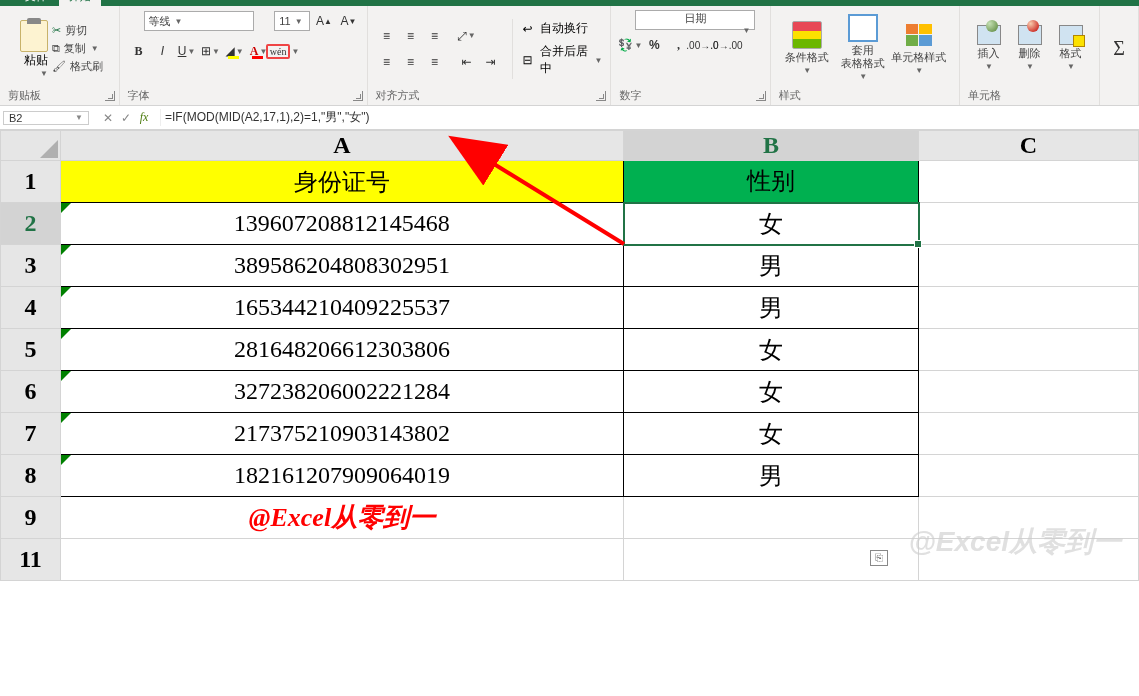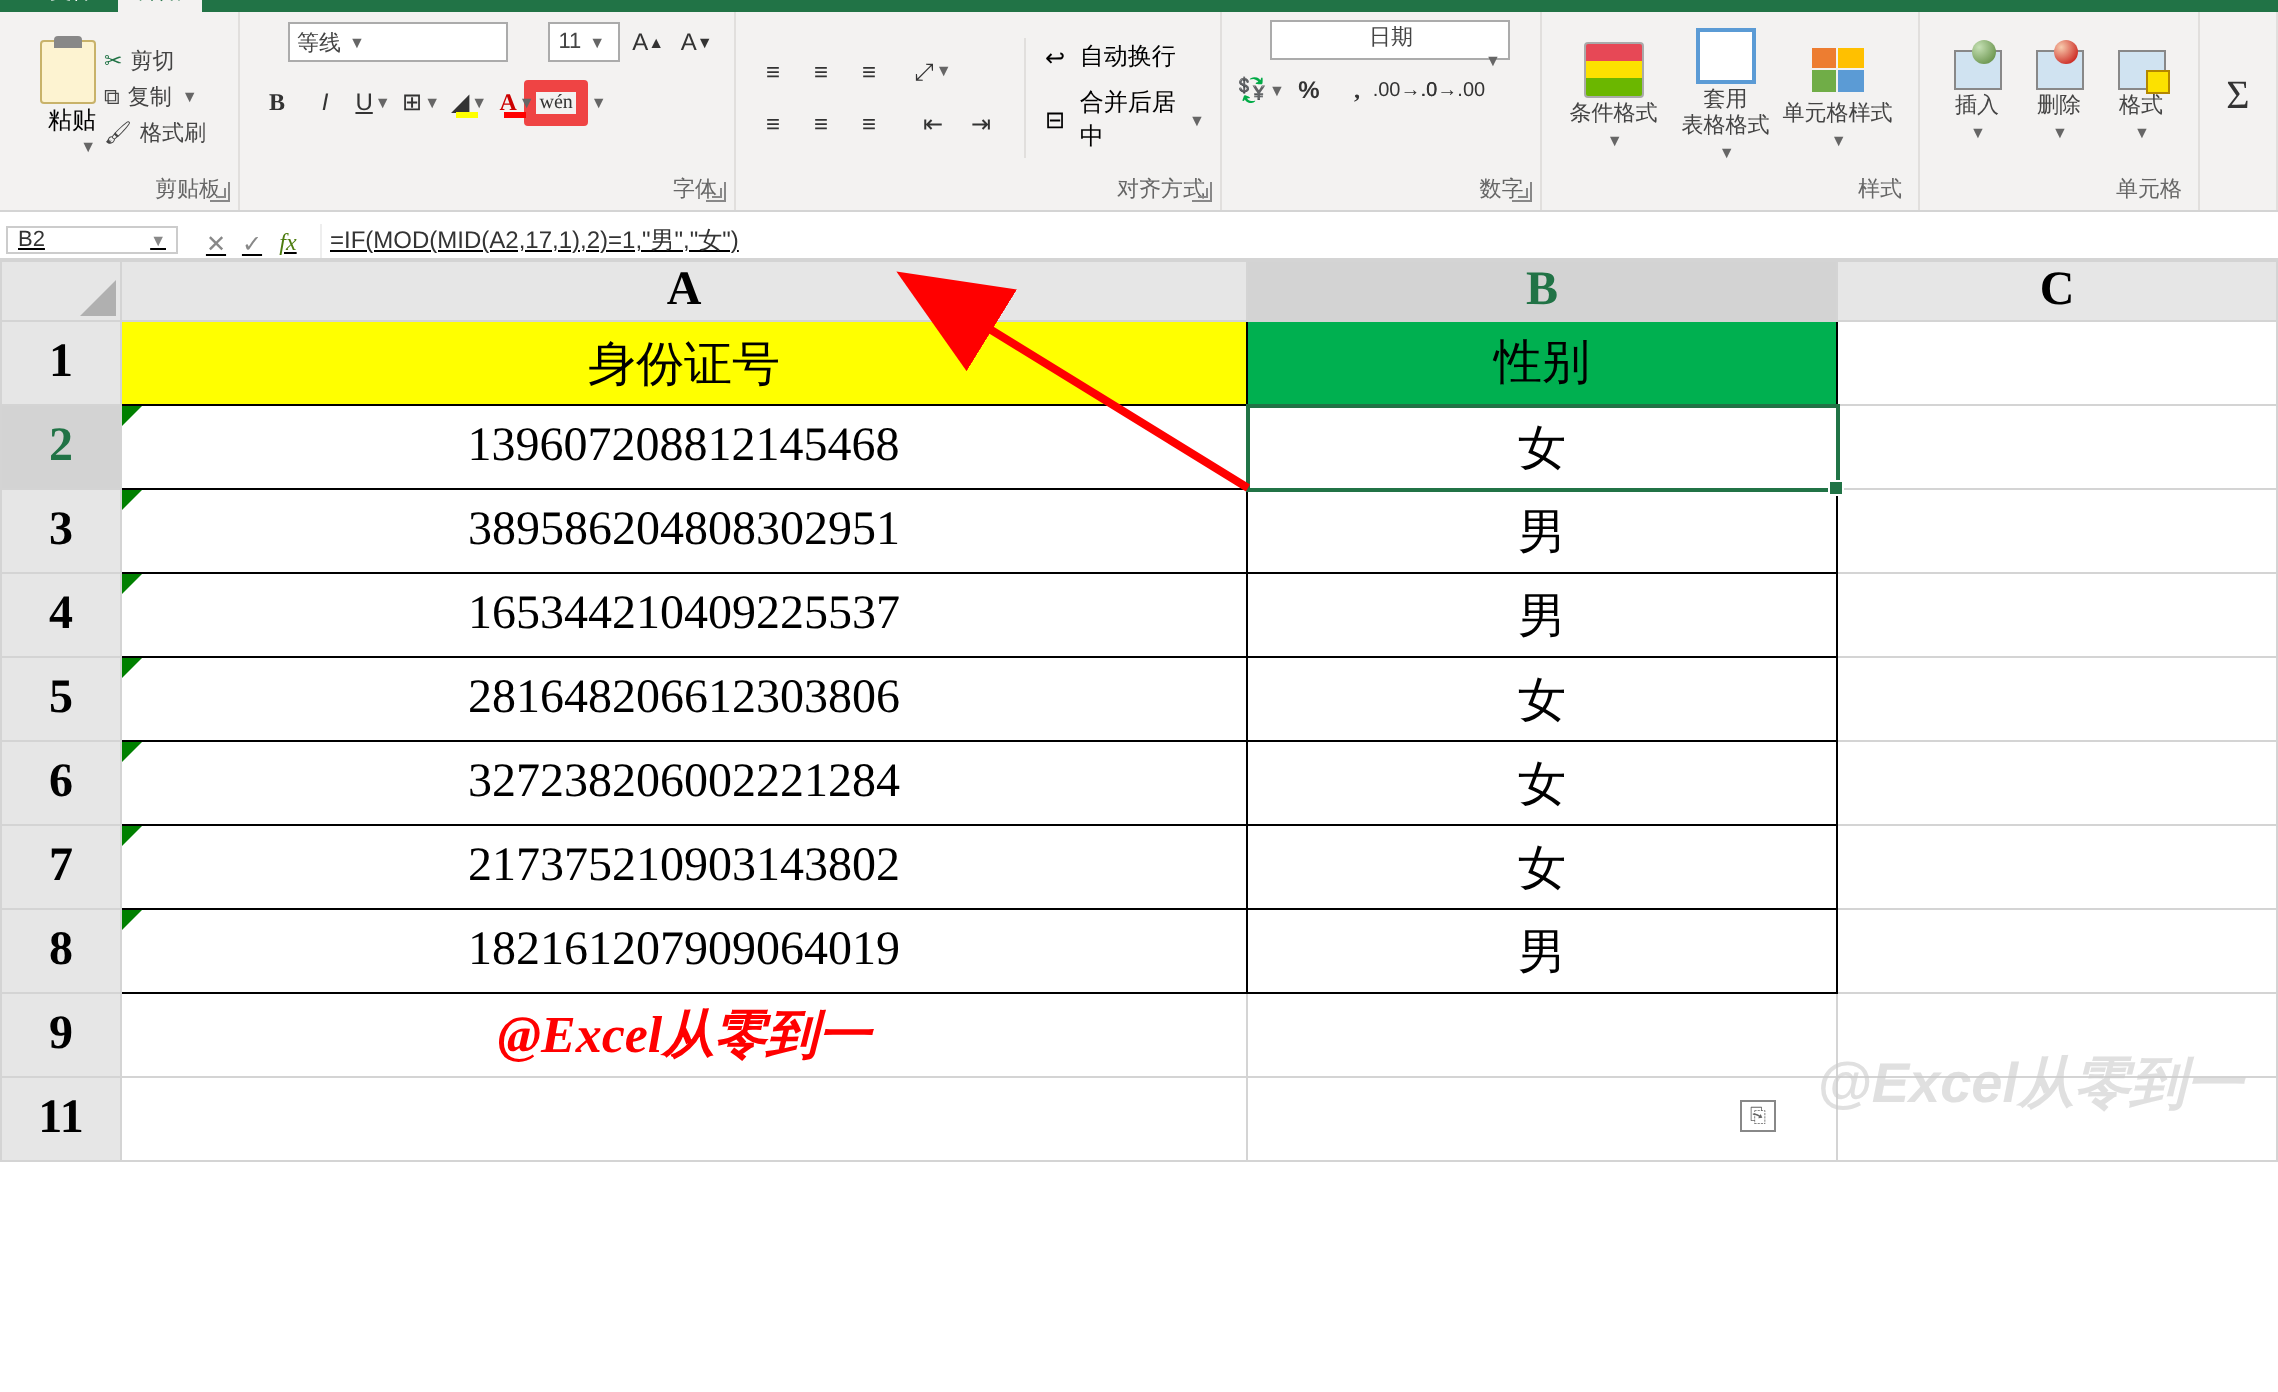--- a/index.html
+++ b/index.html
@@ -6,21 +6,21 @@
   body { font-family: "Microsoft YaHei", "Segoe UI", sans-serif; background: #fff; font-size: 12px; overflow: hidden; width: 1139px; height: 696px; }
 
   
   .tabs { height: 6px; background: #217346; display: flex; align-items: flex-end; padding-left: 15px; gap: 2px; overflow: hidden; }
   .tab { background: #217346; color: #fff; font-size: 11px; padding: 4px 10px; height: 20px; line-height: 12px; }
   .tab.active { background: #f3f2f1; color: #217346; }
 
   
   .ribbon { background: #f3f2f1; height: 100px; display: flex; border-bottom: 1px solid #d4d4d4; position: relative; }
   .group { border-right: 1px solid #e1dfdd; padding: 4px 8px 2px 8px; display: flex; flex-direction: column; justify-content: space-between; }
-  .group-label { text-align: right; color: #666; font-size: 11px; height: 16px; line-height: 16px; position: relative; }
+  .group-label { text-align: left; color: #666; font-size: 11px; height: 16px; line-height: 16px; position: relative; }
   .group-label .dlg { position: absolute; right: -4px; bottom: 2px; width: 10px; height: 10px; border: 1px solid #888; border-top: none; border-left: none; }
   .group-label .dlg::after { content: ''; position: absolute; right: 1px; bottom: 1px; width: 4px; height: 4px; border-right: 1px solid #888; border-bottom: 1px solid #888; }
   .group-body { flex: 1; display: flex; align-items: center; }
 
   
   .paste-big { display: flex; flex-direction: column; align-items: flex-end; width: 40px; }
   .paste-icon { width: 28px; height: 32px; background: #fdf3d1; border: 1px solid #c8b26a; border-radius: 2px; position: relative; }
   .paste-icon::before { content:''; position:absolute; top:-3px; left:6px; width:14px; height:6px; background:#888; border-radius:2px 2px 0 0;}
   .clip-side { display: flex; flex-direction: column; gap: 3px; margin-left: 4px; font-size: 11px; color: #444; }
   .clip-side span { display:flex; align-items:center; gap:4px; white-space: nowrap; }
@@ -32,21 +32,21 @@
   .combo .dd { margin-left: 4px; color: #666; font-size: 8px; }
   .fontname { width: 120px; }
   .fontsize { width: 38px; }
   .btnrow { display: flex; gap: 2px; align-items: center; }
   .rb { width: 22px; height: 22px; display: flex; align-items: center; justify-content: center; color: #333; border:1px solid transparent; }
   .rb b{ font-family:"Times New Roman";}
   .rb .u{ text-decoration: underline;}
   .dd-tiny{ font-size:8px; color:#666; margin-left:1px;}
   .colorbar{ position:relative;}
   .colorbar::after{content:'';position:absolute;left:3px;right:6px;bottom:2px;height:3px;background:var(--c);}
-  .wen{ border:6px solid #ef4444; border-radius:2px; font-size:10px; padding:0 2px; font-family:"SimSun"; }
+  .wen{ border:2px solid #ef4444; border-radius:2px; font-size:10px; padding:0 2px; font-family:"SimSun"; }
 
   
   .align-col{ display:flex; flex-direction:column; gap:4px;}
 
   
   .num-combo{ width:120px;flex-direction:column;}
   .pct{font-weight:bold;}
 
   
   .style-btn{ display:flex; flex-direction:column; align-items:center; width:56px; font-size:11px; color:#444; text-align:center; line-height:13px;}
@@ -66,21 +66,21 @@
   .ins-ic::after{content:'';position:absolute;top:-6px;left:8px;width:12px;height:12px;background:radial-gradient(circle at 30% 30%,#c5e0b4,#548235);border-radius:50%;}
   .del-ic{position:relative;background:#d0e3f1;}
   .del-ic::after{content:'';position:absolute;top:-6px;left:8px;width:12px;height:12px;background:radial-gradient(circle at 30% 30%,#f8cbad,#c00000);border-radius:50%;}
   .fmt-ic{background:#d0e3f1;border:1px solid #888;position:relative;}
   .fmt-ic::before{content:'';position:absolute;right:-3px;bottom:-3px;width:10px;height:10px;background:#fce100;border:1px solid #b38600;}
 
   
   .sigma{font-size:20px;font-family:"Times New Roman";}
 
   
-  .fbar{ height:24px; display:flex; align-items:flex-end; border-bottom:1px solid #d4d4d4; background:#fff;text-decoration:underline;}
+  .fbar{ height:24px; display:flex; align-items:center; border-bottom:1px solid #d4d4d4; background:#fff;}
   .namebox{ width:86px; border:1px solid #ccc; display:flex; align-items:center; padding:0 5px; font-size:11px; color:#333; margin:2px 3px;}
   .namebox .dd{ margin-left:auto; font-size:8px; color:#888;}
   .fx-btns{ display:flex; align-items:center; gap:2px; padding:0 8px; color:#888;}
   .fx-btns span{ width:16px; text-align:center;}
   .fx-btns .fx{ font-style:italic; font-family:"Times New Roman"; color:#4d7c0f;}
   .formula-input{ flex:1; display:flex; align-items:center; padding:0 4px; font-size:12px; color:#333; border-left:1px solid #eee;}
 
   
   .arrow-wrap{position:absolute; left:0; top:0; width:1139px; height:696px; pointer-events:none; z-index:50;}
   

